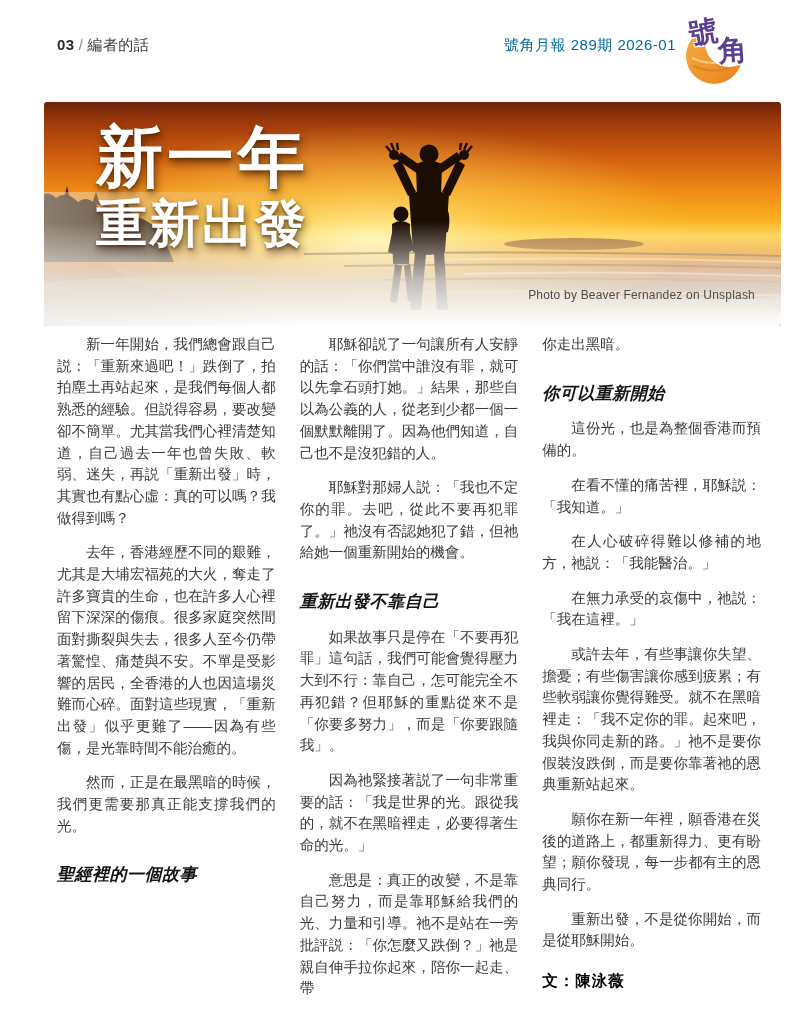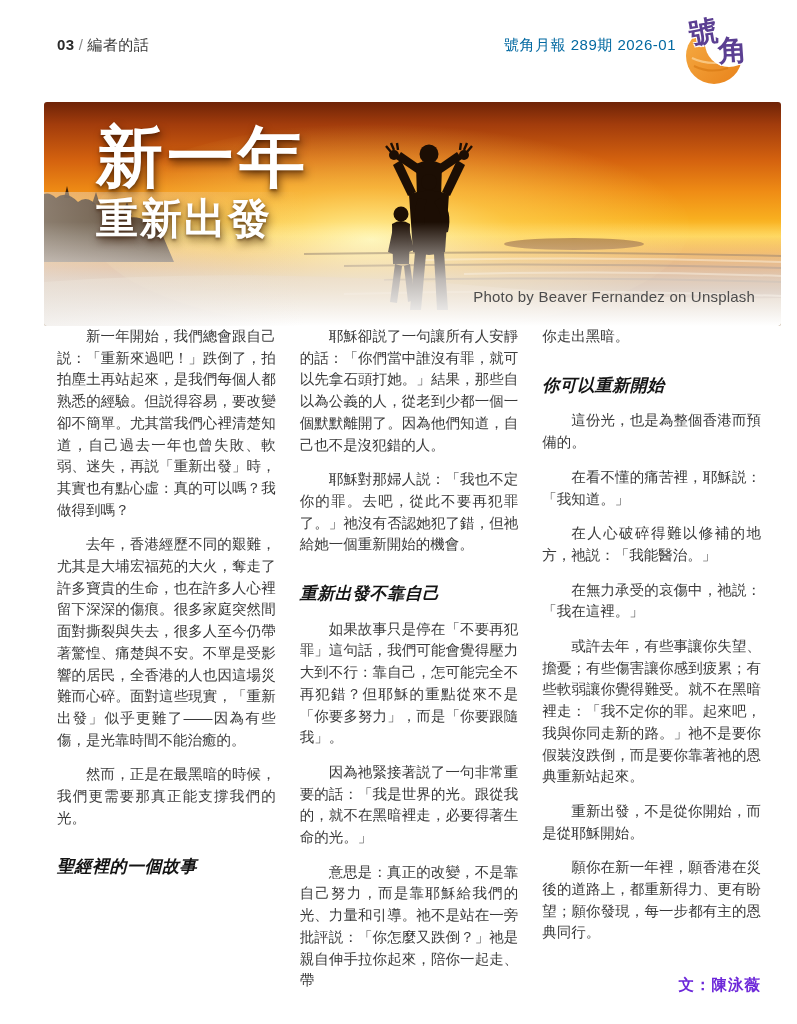--- a/index.html
+++ b/index.html
@@ -18,33 +18,33 @@
             text-shadow:-1px -1px 0 #fff,1px -1px 0 #fff,-1px 1px 0 #fff,1px 1px 0 #fff;}
   .logo .c1{left:9px;top:4px;transform:rotate(-10deg);}
   .logo .c2{left:38px;top:22px;transform:rotate(-4deg);}
 
   
   .hero{position:absolute;left:30px;top:88px;width:737px;height:224px;border-radius:3px;overflow:hidden;}
   .hero svg{position:absolute;left:0;top:0;display:block;}
   .hero-title{position:absolute;left:52px;top:20px;color:#ffffff;font-weight:bold;
               text-shadow:2px 5px 9px rgba(50,20,0,.65),0 2px 3px rgba(50,20,0,.45);}
   .hero-title .t1{font-size:67px;line-height:1.05;letter-spacing:4px;}
-  .hero-title .t2{font-size:42px;line-height:1.05;letter-spacing:2px;margin-top:5px;}
-  .credit{position:absolute;right:26px;top:186px;font-size:15px;color:#4c4c4c;letter-spacing:.2px;}
+  .hero-title .t2{font-size:51px;line-height:1.05;letter-spacing:2px;margin-top:5px;}
+  .credit{position:absolute;right:26px;top:186px;font-size:12px;color:#4c4c4c;letter-spacing:.2px;}
 
   
   .columns{position:absolute;left:57px;top:326px;width:704px;
            display:grid;grid-template-columns:1fr 1fr 1fr;column-gap:24px;
            font-size:14.5px;line-height:21.7px;text-align:justify;}
   .col{min-width:0;}
   .p{margin:0 0 13px;text-indent:2em;color:#3a3a3a;}
   .p.noindent{text-indent:0;}
   .h{font-size:17px;font-weight:bold;color:#141414;margin:27px 0 14px;text-indent:0;text-align:left;letter-spacing:.5px;font-style:italic;}
-  .col > :first-child{margin-top:0;}
-  .byline{margin-top:30px;text-align:right;font-weight:bold;font-size:15.5px;color:#6d28d9;letter-spacing:1px;}
+  .col > :first-child{margin-top:8px;}
+  .byline{margin-top:18px;font-weight:bold;font-size:15.5px;color:#000000;letter-spacing:1px;}
 </style>
 </head>
 <body>
 
 <div class="page">
 
   <header class="topbar">
     <div class="left">
       <span class="pagenum">03</span><span class="sep">/</span><span class="section">編者的話</span>
     </div>
@@ -176,19 +176,19 @@
     </section>
 
     <section class="col">
       <p class="p noindent">你走出黑暗。</p>
       <h3 class="h">你可以重新開始</h3>
       <p class="p">這份光，也是為整個香港而預備的。</p>
       <p class="p">在看不懂的痛苦裡，耶穌説：「我知道。」</p>
       <p class="p">在人心破碎得難以修補的地方，祂説：「我能醫治。」</p>
       <p class="p">在無力承受的哀傷中，祂説：「我在這裡。」</p>
       <p class="p">或許去年，有些事讓你失望、擔憂；有些傷害讓你感到疲累；有些軟弱讓你覺得難受。就不在黑暗裡走：「我不定你的罪。起來吧，我與你同走新的路。」祂不是要你假裝沒跌倒，而是要你靠著祂的恩典重新站起來。</p>
+      <p class="p">願你在新一年裡，願香港在災後的道路上，都重新得力、更有盼望；願你發現，每一步都有主的恩典同行。</p>
       <p class="p">重新出發，不是從你開始，而是從耶穌開始。</p>
-      <p class="p">願你在新一年裡，願香港在災後的道路上，都重新得力、更有盼望；願你發現，每一步都有主的恩典同行。</p>
       <div class="byline">文：陳泳薇</div>
     </section>
 
   </main>
 </div>
 
 </body></html>

